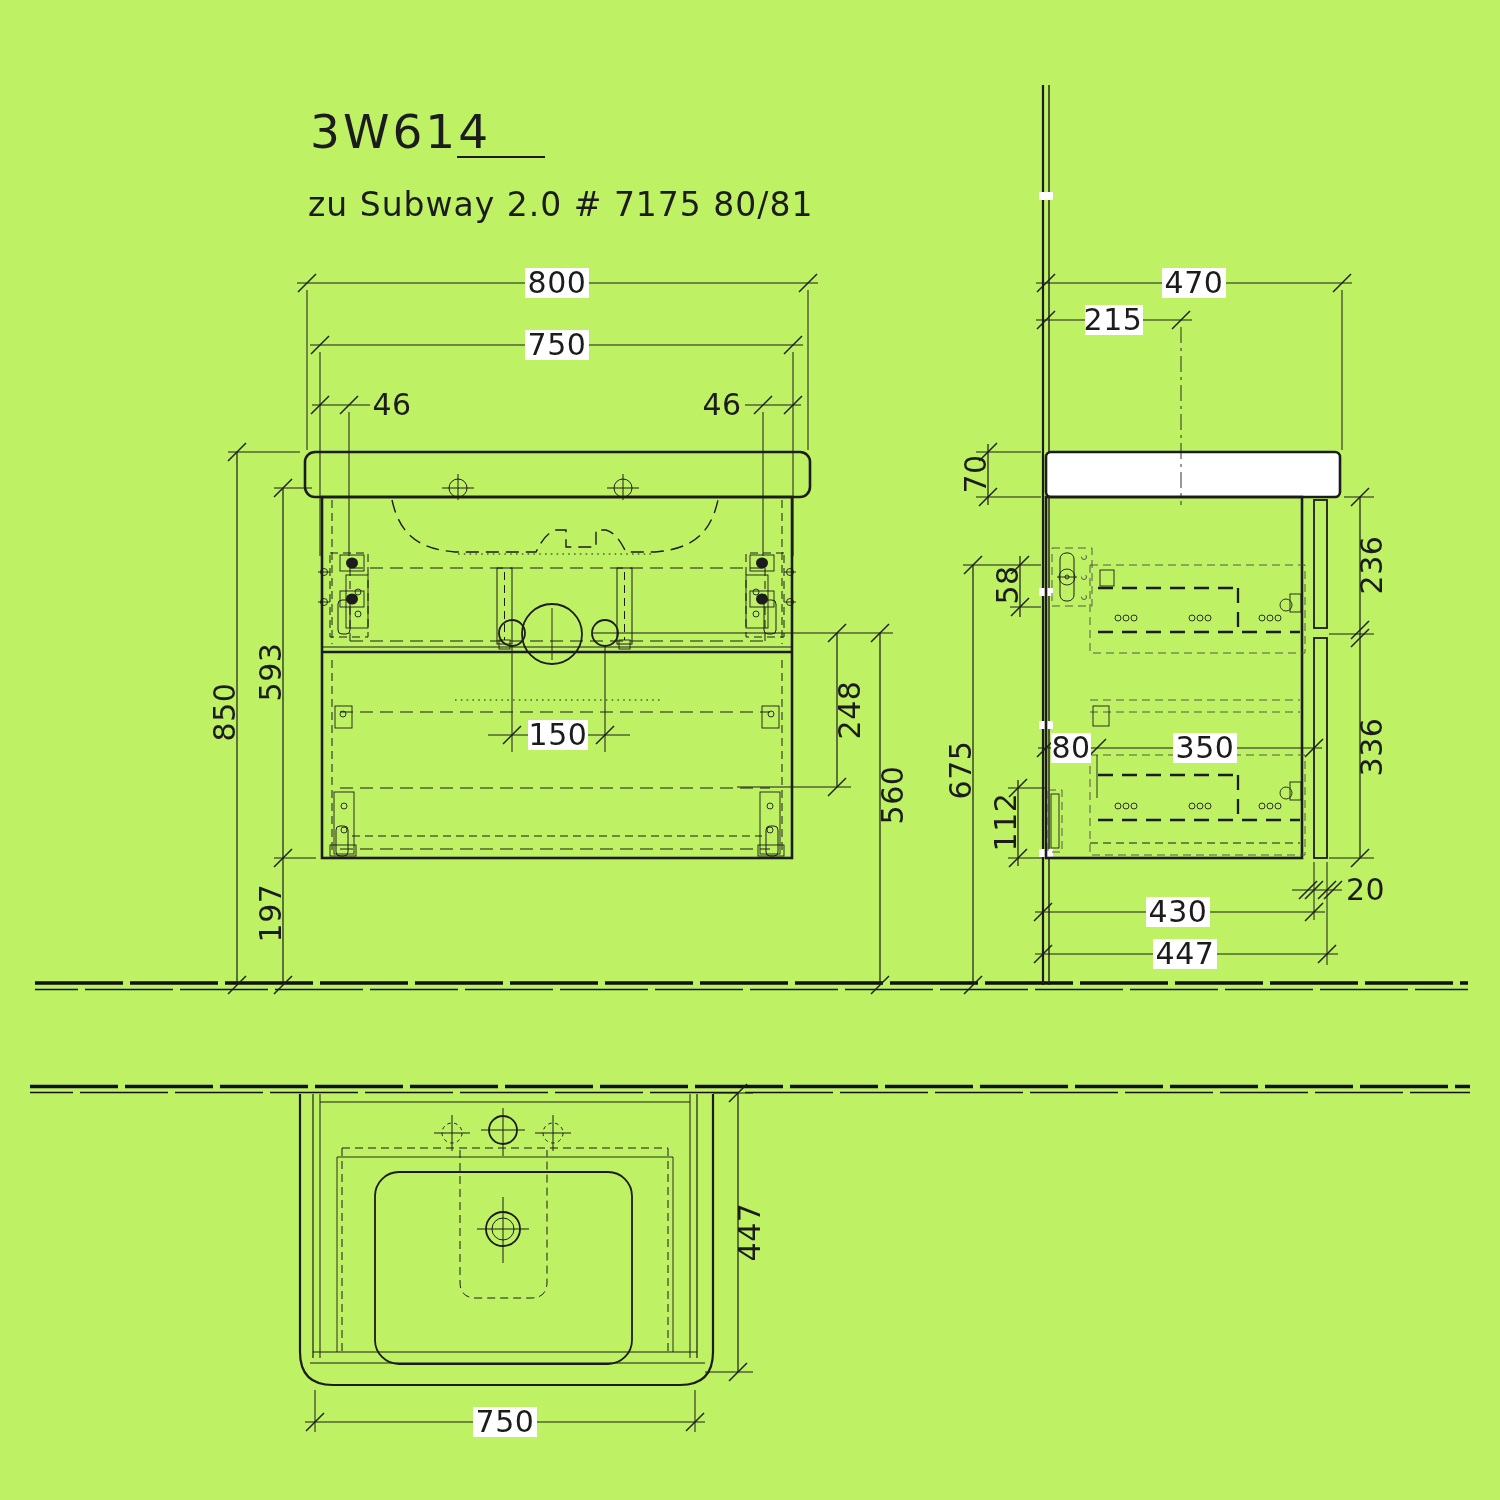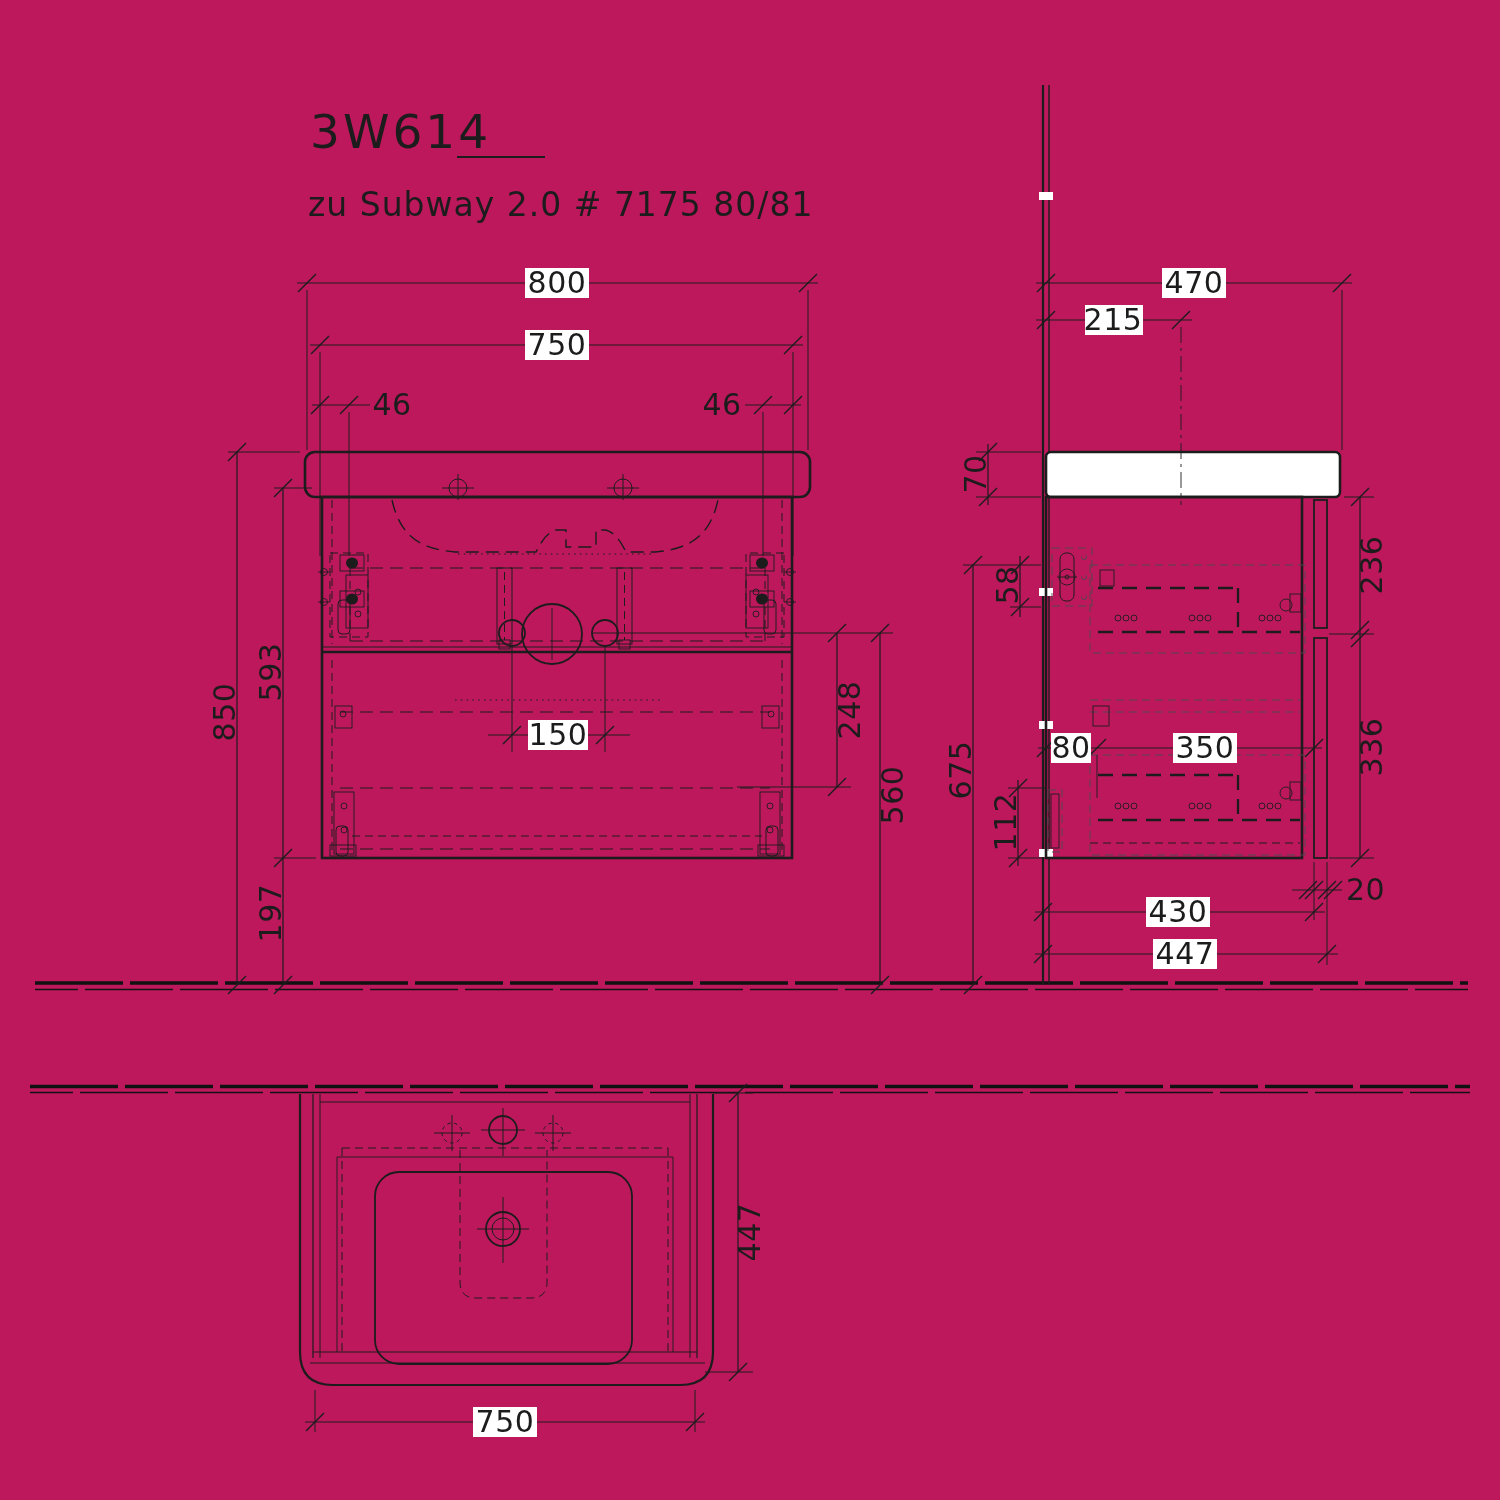--- a/index.html
+++ b/index.html
@@ -1,16 +1,16 @@
 <!DOCTYPE html>
 <html><head>
 <meta charset="utf-8">
 <style>
   html,body{margin:0;padding:0;background:#ffffff;}
-  .page{width:1500px;height:1500px;background:#be185d;position:relative;font-family:"DejaVu Sans",sans-serif;}
+  .page{width:1500px;height:1500px;background:#bef264;position:relative;font-family:"DejaVu Sans",sans-serif;}
   svg{display:block;}
   .ln{stroke:#1c1c1c;fill:none;stroke-width:1.2;stroke-linecap:butt;}
   .thick{stroke-width:2.6;}
   .med{stroke-width:1.8;}
   .thin{stroke-width:1;}
   .hair{stroke-width:0.9;}
   .tick{stroke-width:1.5;}
   .dash{stroke-dasharray:13 7;}
   .dash2{stroke-dasharray:8 5;stroke-width:1;}
   .gdash{stroke:#4a4a4a;stroke-dasharray:8 5;stroke-width:0.9;}

